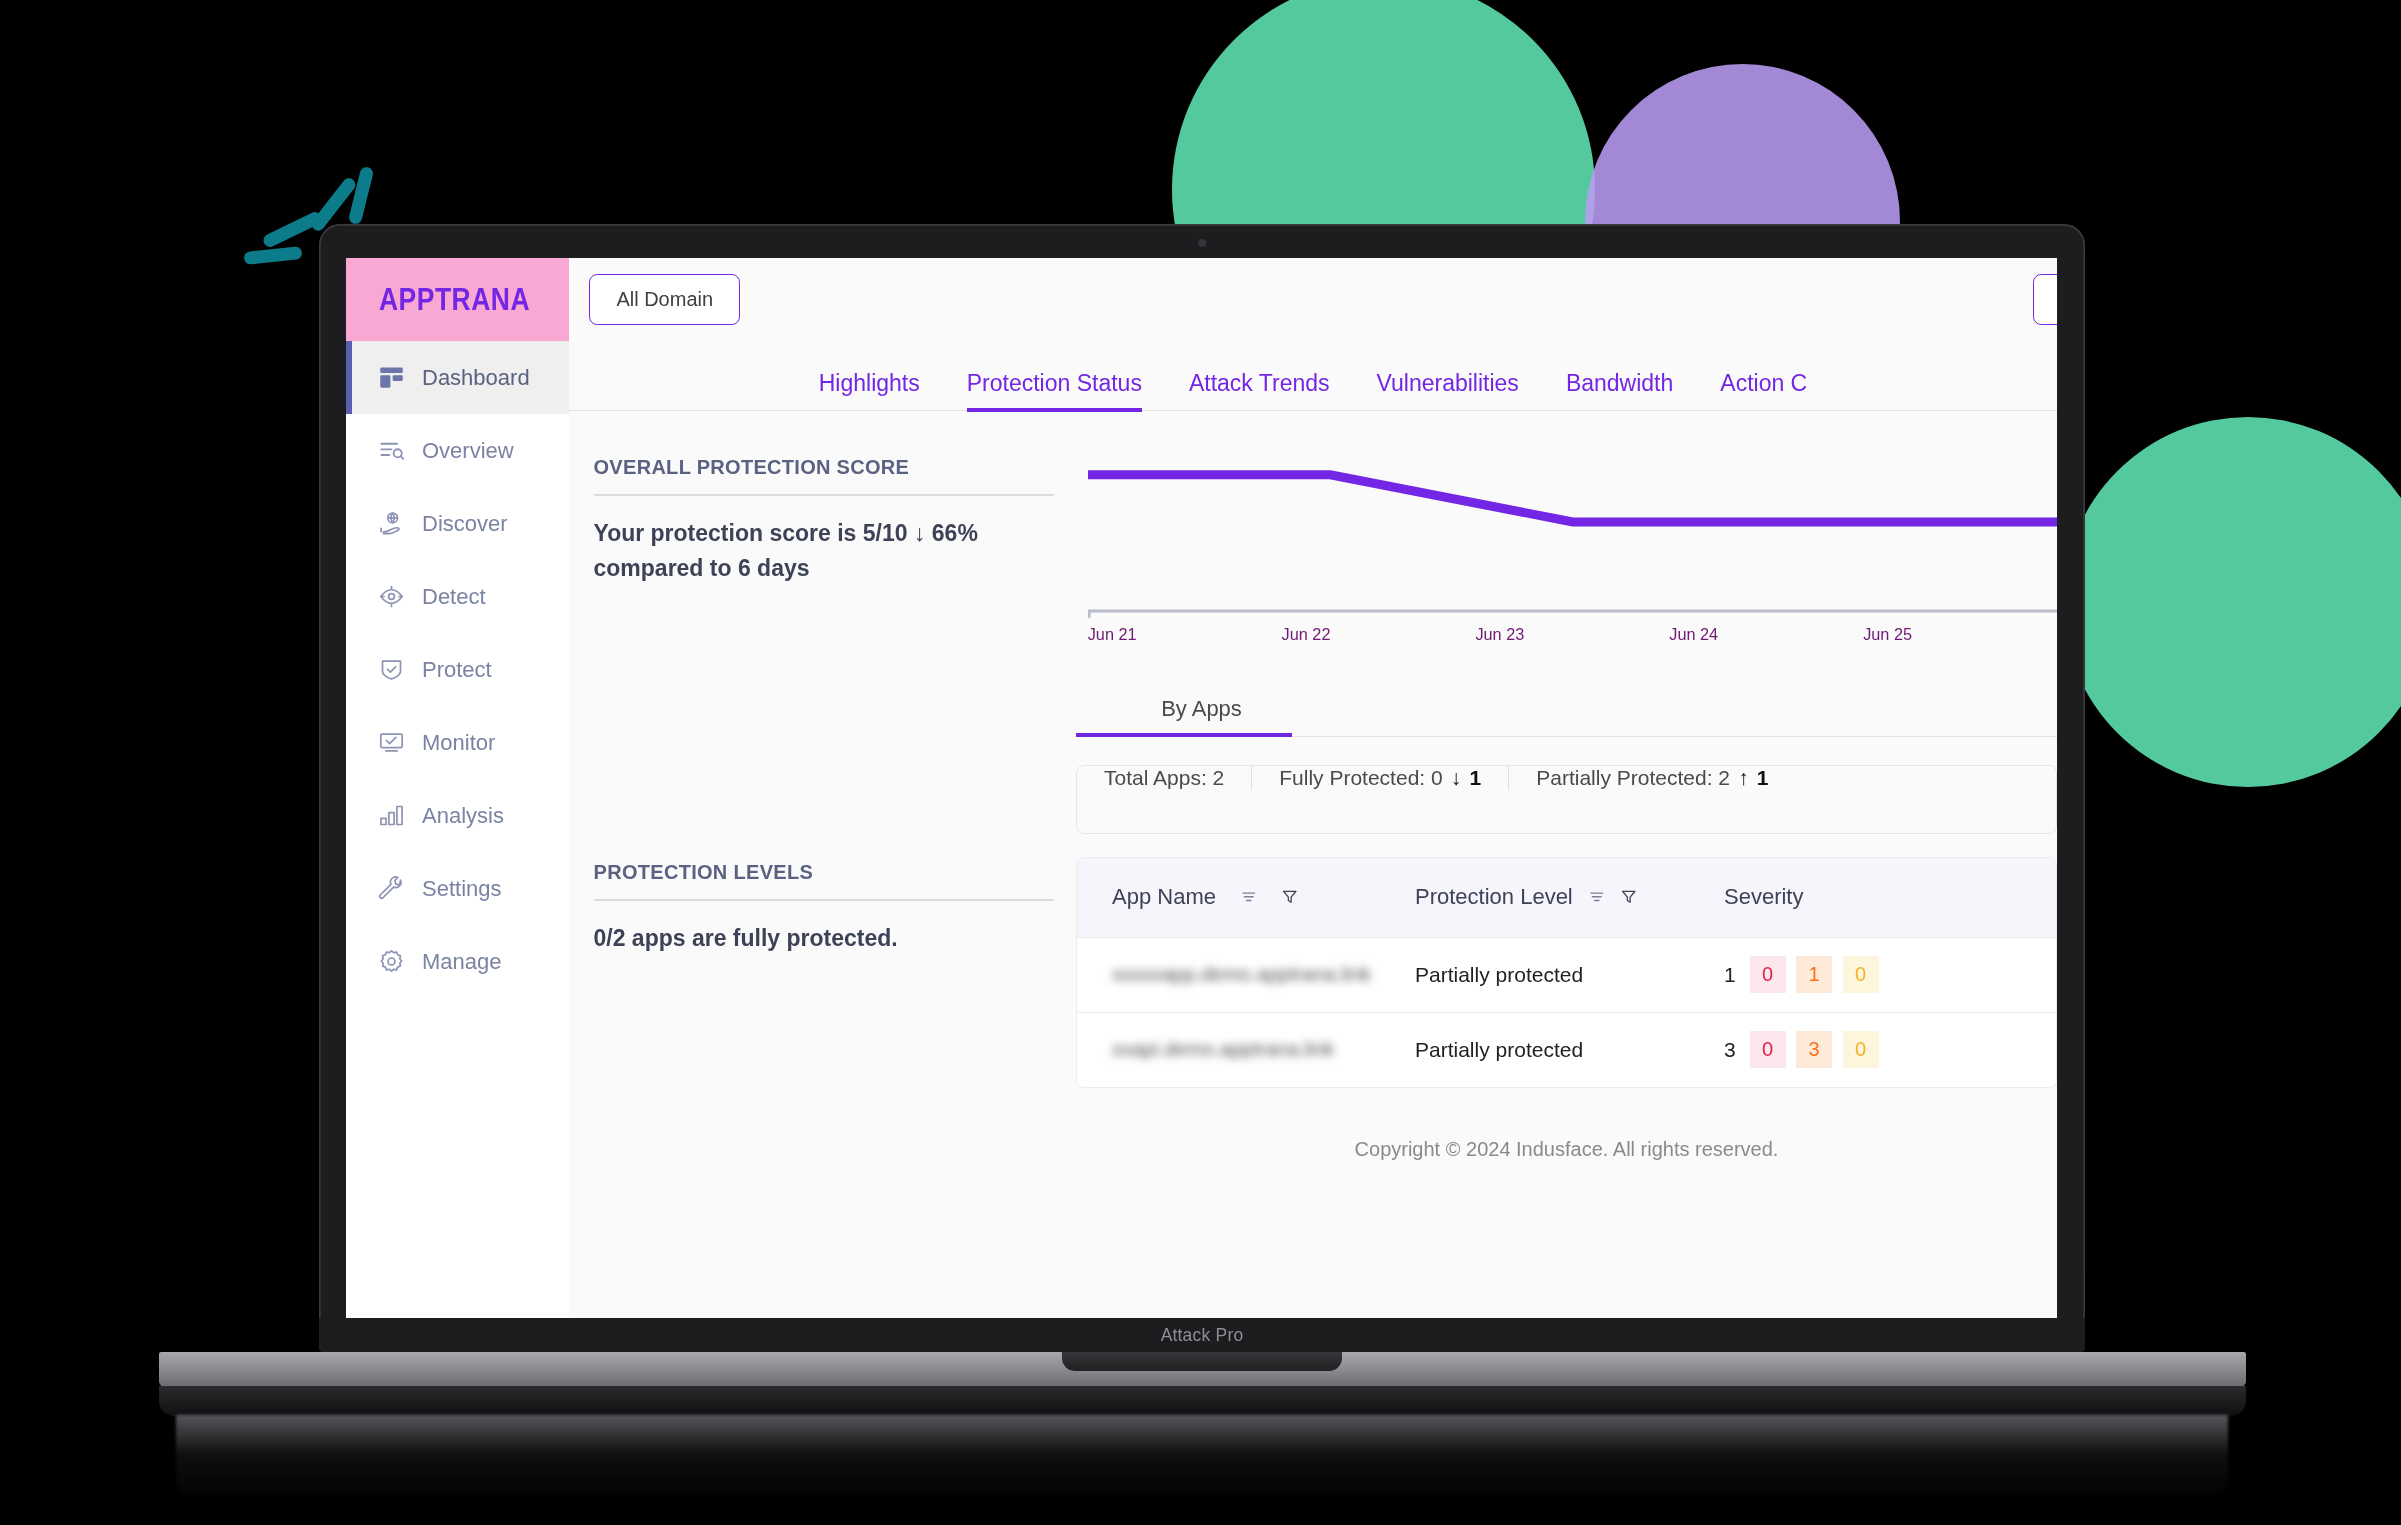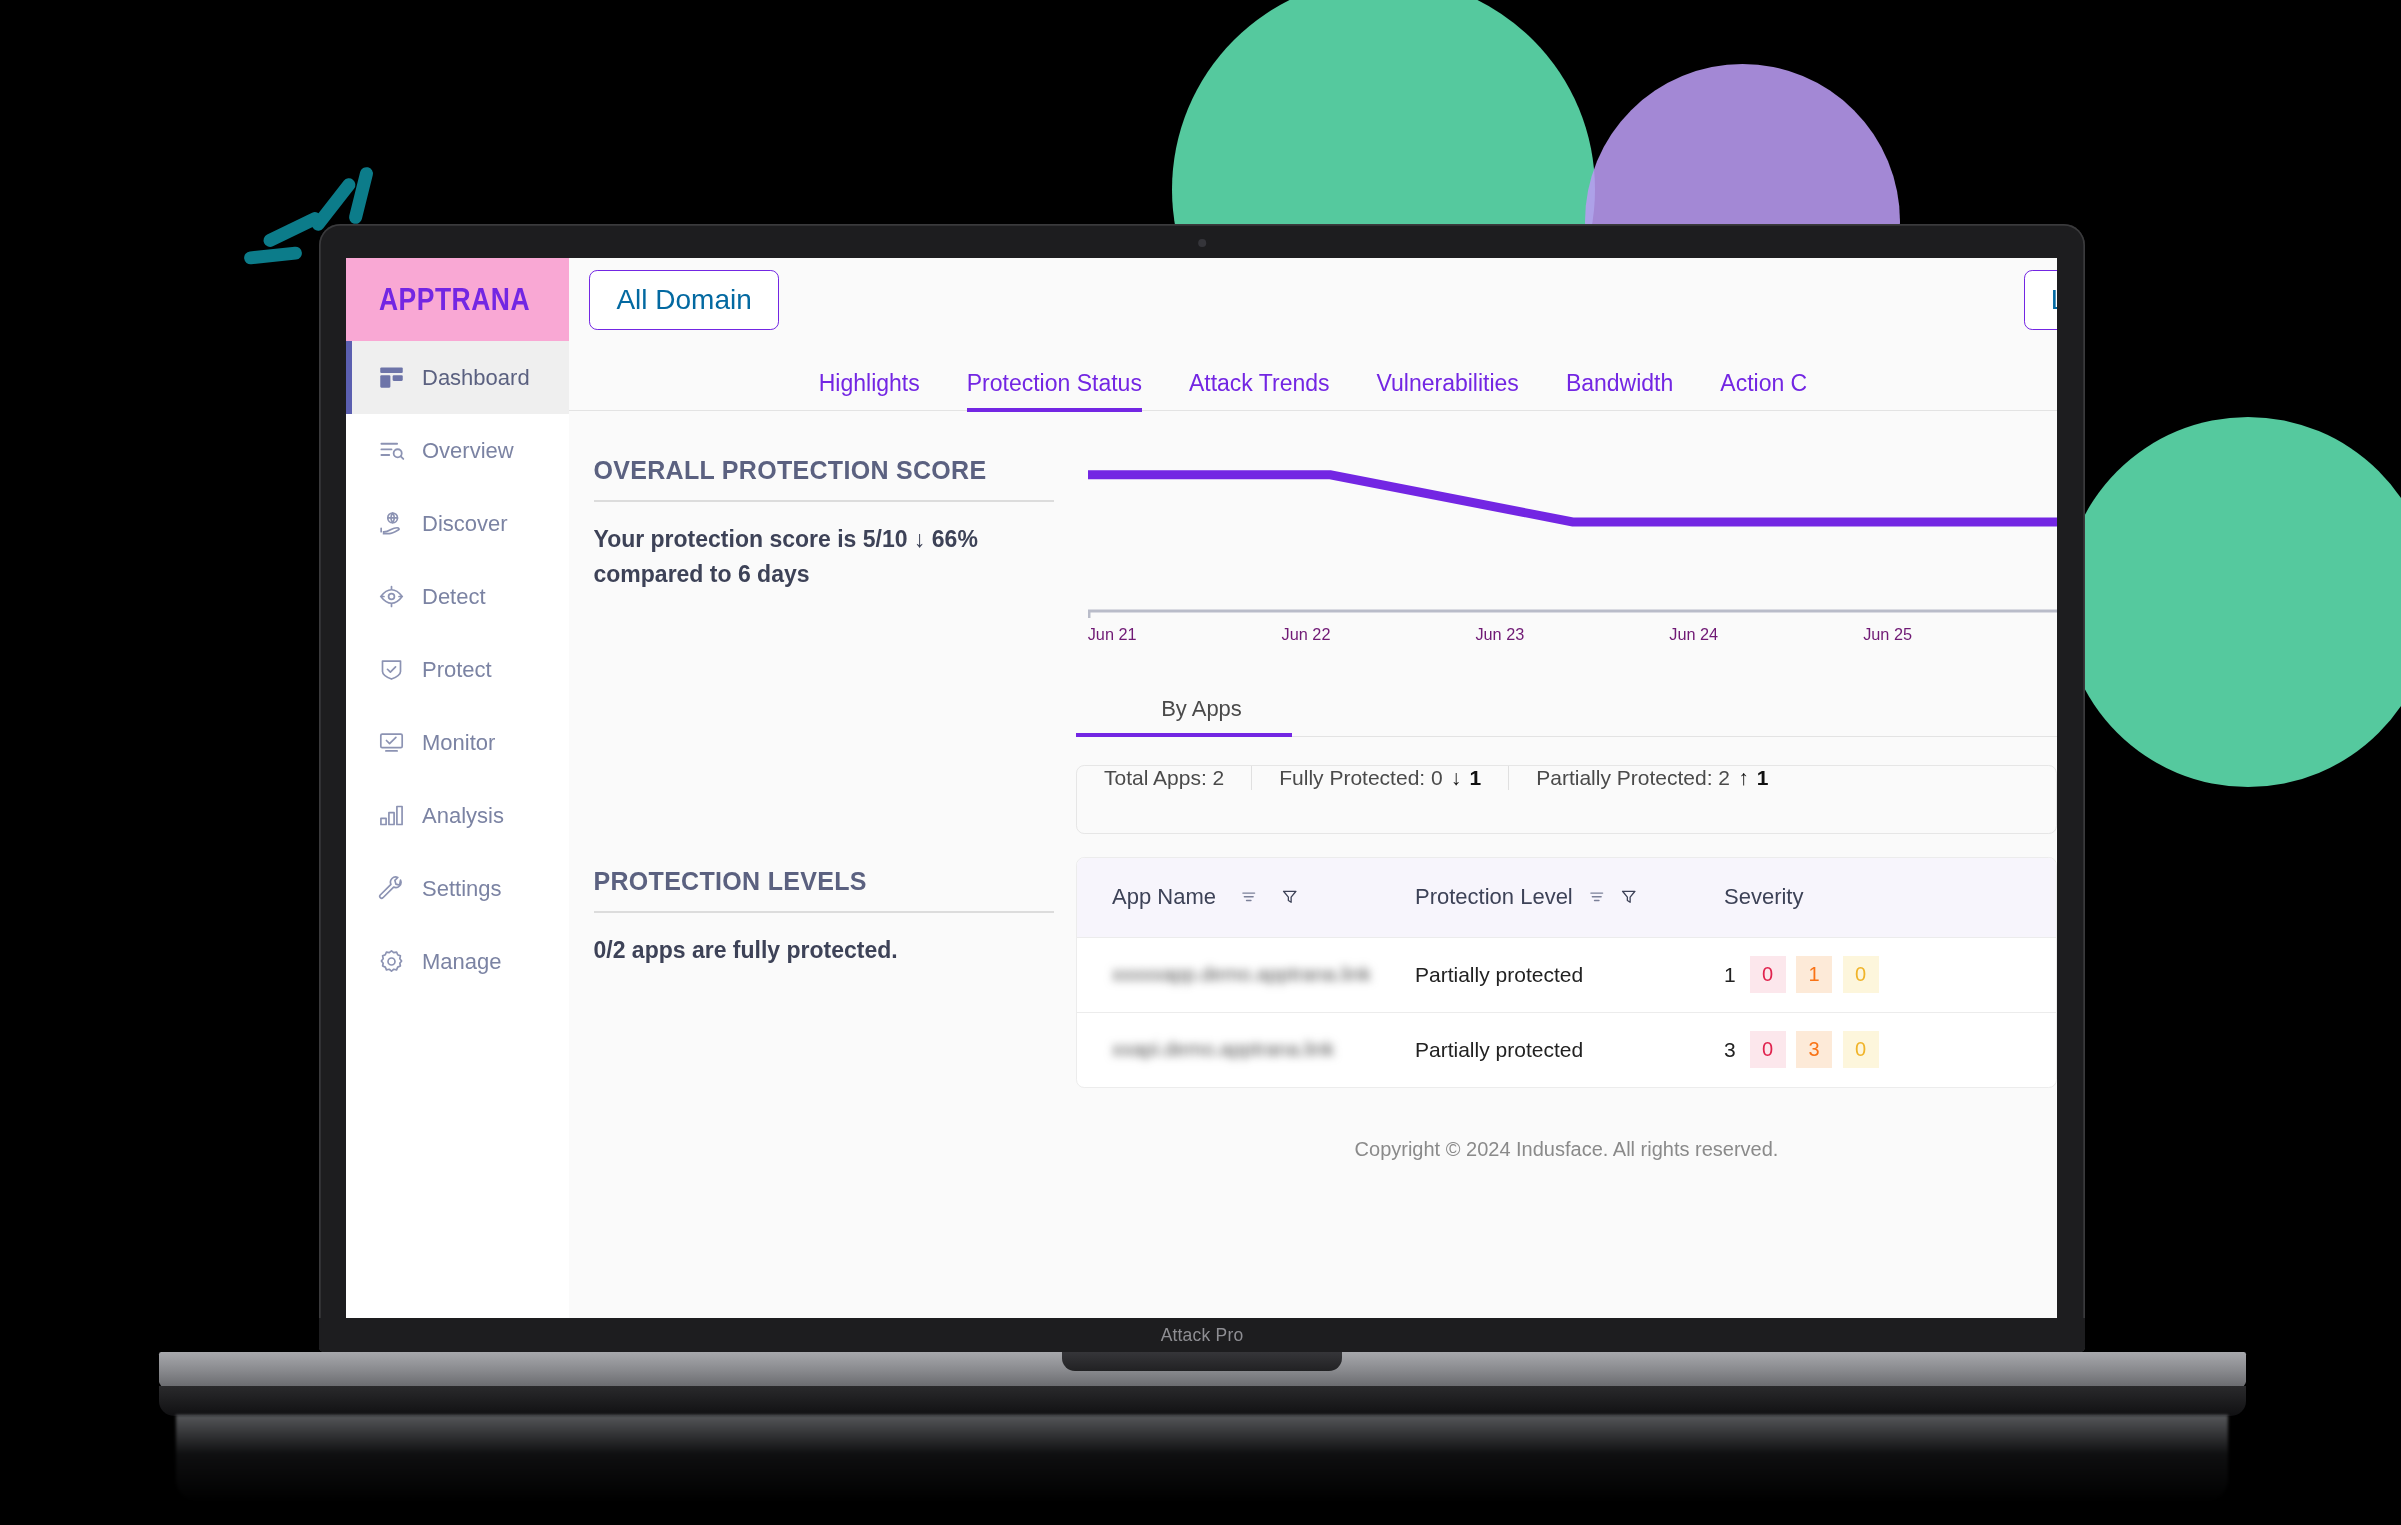--- a/index.html
+++ b/index.html
@@ -92,35 +92,35 @@
     content: ""; position: absolute; left: 0; top: 0; bottom: 0;
     width: 6.4px; background: #5b5fb0;
   }
   .nav-ico { width: 27px; height: 27px; flex: 0 0 27px; display: block; }
   .nav-ico svg { width: 27px; height: 27px; display: block; }
 
   #content { flex: 1; display: flex; flex-direction: column; background: #fafafa; min-width: 0; }
 
   #topbar { height: 83px; display: flex; align-items: center; justify-content: space-between; padding: 0 0 0 20.4px; }
   .pill-btn {
-    border: 1.7px solid #7326E3; color: #0369a1; background: #fff;
-    border-radius: 8.2px; font-size: 28px; padding: 13px 26px; white-space: nowrap;
+    border: 1.7px solid #7326E3; color: #404040; background: #fff;
+    border-radius: 8.2px; font-size: 20px; padding: 13px 26px; white-space: nowrap;
   }
   #range-btn { margin-right: -52px; }
 
   #tabs { display: flex; align-items: flex-end; justify-content: center; gap: 47px; padding: 0 23px;
           border-bottom: 1.7px solid #e3e3e3; height: 70px; }
   .tab { color: #7326E3; font-size: 23px; padding-bottom: 13px; position: relative; white-space: nowrap; }
   .tab.active::after {
     content: ""; position: absolute; left: 0; right: 0; bottom: -1.7px; height: 4.1px; background: #7326E3;
   }
 
   #main { display: flex; flex: 1; min-height: 0; }
   #left-col { width: 507px; flex: 0 0 507px; padding: 45px 0 0 24.5px; }
-  .panel-title { color: #5b6180; font-size: 25px; font-weight: 700; letter-spacing: 0.3px; }
+  .panel-title { color: #5b6180; font-size: 20px; font-weight: 700; letter-spacing: 0.3px; }
   .panel-rule { height: 1.7px; background: #dcdcdc; margin: 15px 0 20px 0; width: 460px; }
   .panel-body { color: #3d4257; font-size: 23px; font-weight: 700; line-height: 1.55; }
   .arrow-dn::before { content: "\2193"; font-weight: 900; }
   #levels-block { margin-top: 274px; }
 
   #right-col { flex: 1; min-width: 0; padding-top: 15px; }
 
   
   #chart-wrap { height: 239px; padding: 0 0 0 11.7px; position: relative; }
   #chart { position: relative; width: 100%; height: 192px; }

